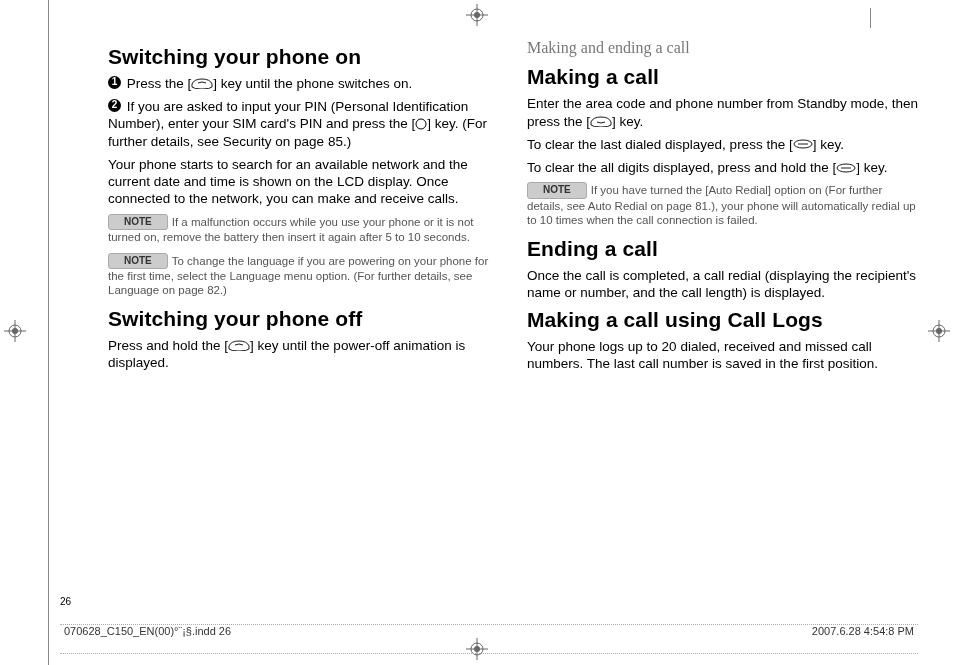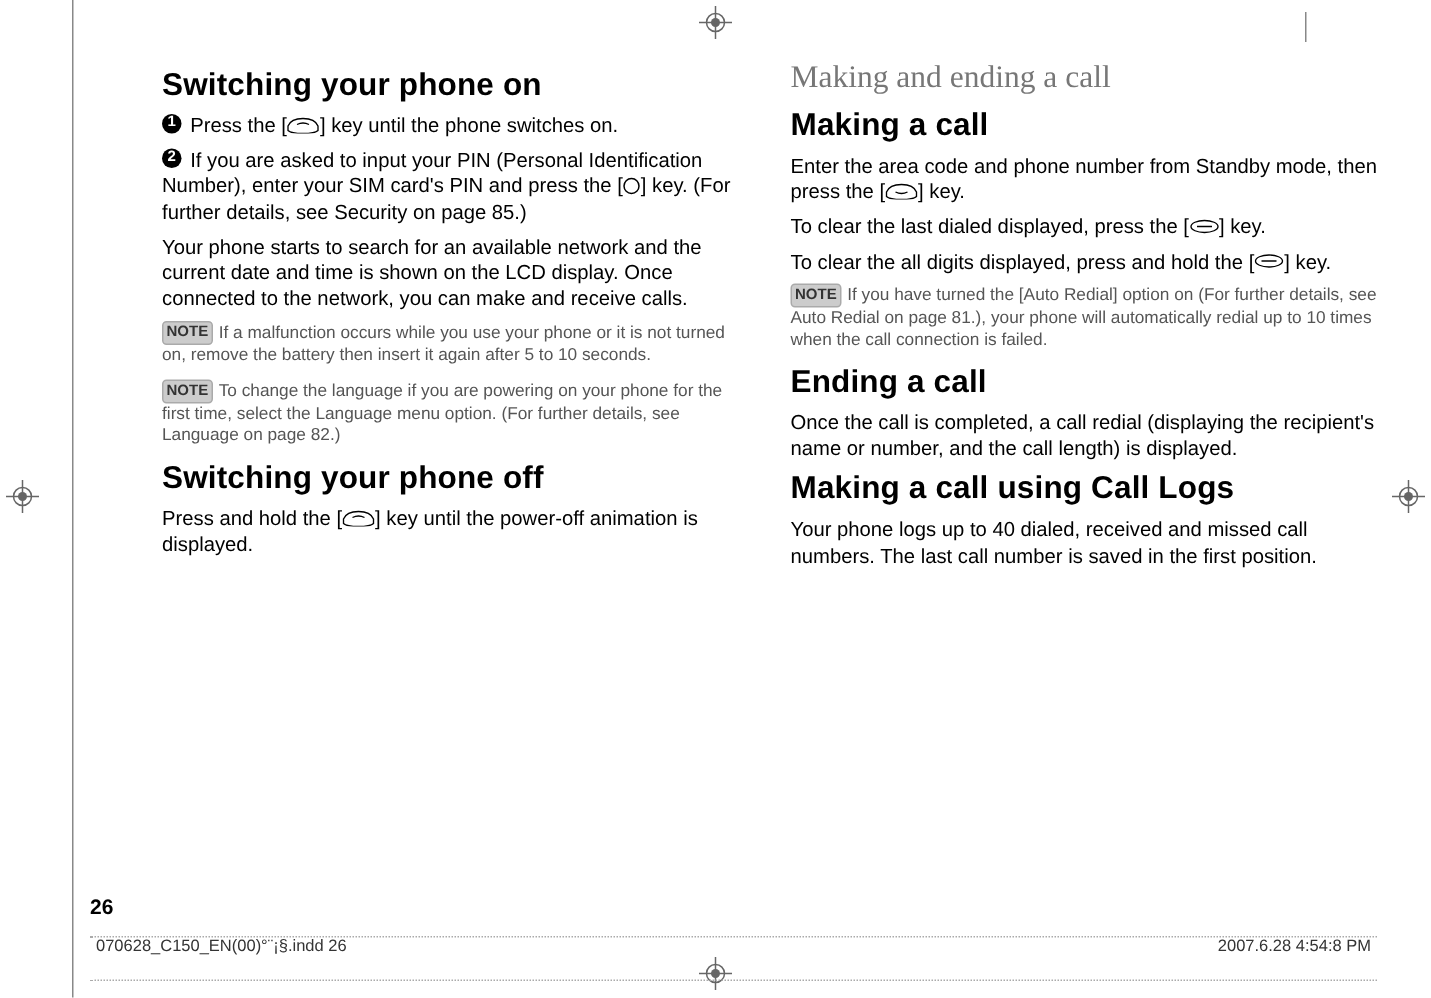--- a/index.html
+++ b/index.html
@@ -88,21 +88,21 @@
 
   .heading-black {
     font-family: Arial, sans-serif;
     font-weight: 900;
     font-size: 21px;
     margin: 6px 0 4px 0;
     letter-spacing: 0.1px;
   }
   .serif-heading {
     font-family: Georgia, 'Times New Roman', serif;
-    font-size: 21px;
+    font-size: 16px;
     color: #777;
     margin: 0 0 6px 0;
     font-weight: normal;
   }
 
   p { margin: 0 0 6px 0; }
 
   .bullet-num {
     display: inline-flex;
     width: 13px;
@@ -132,32 +132,32 @@
     color: #555;
     line-height: 1.25;
   }
   .note-pill {
     display: inline-block;
     background: #ccc;
     border: 1px solid #aaa;
     border-radius: 3px;
     font-size: 10px;
     font-weight: bold;
-    padding: 1px 2px;
+    padding: 1px 15px;
     color: #333;
     margin-right: 4px;
     vertical-align: 1px;
   }
 
   .page-num {
     position: absolute;
     left: 60px;
     top: 596px;
-    font-size: 14px;
-    font-weight: bold;
+    font-size: 10px;
+    font-weight: normal;
   }
 
   .footer {
     position: absolute;
     left: 60px;
     right: 36px;
     top: 624px;
     border-top: 0.5px dotted #aaa;
     border-bottom: 0.5px dotted #aaa;
     height: 30px;
@@ -282,21 +282,21 @@
         <span class="note-pill">NOTE</span><span>If you have turned the [Auto Redial] option on (For further details, see Auto Redial on page 81.), your phone will automatically redial up to 10 times when the call connection is failed.</span>
       </div>
 
       <div class="heading-black">Ending a call</div>
 
 
       <p>Once the call is completed, a call redial (displaying the recipient's name or number, and the call length) is displayed.</p>
 
       <div class="heading-black">Making a call using Call Logs</div>
 
-      <p>Your phone logs up to 40 dialed, received and missed call numbers. The last call number is saved in the first position.</p>
+      <p>Your phone logs up to 20 dialed, received and missed call numbers. The last call number is saved in the first position.</p>
     </div>
   </div>
 </div>
 
 <div class="page-num">26</div>
 
 <div class="footer">
   <span>070628_C150_EN(00)°¨¡§.indd   26</span>
   <span>2007.6.28   4:54:8 PM</span>
 </div>

